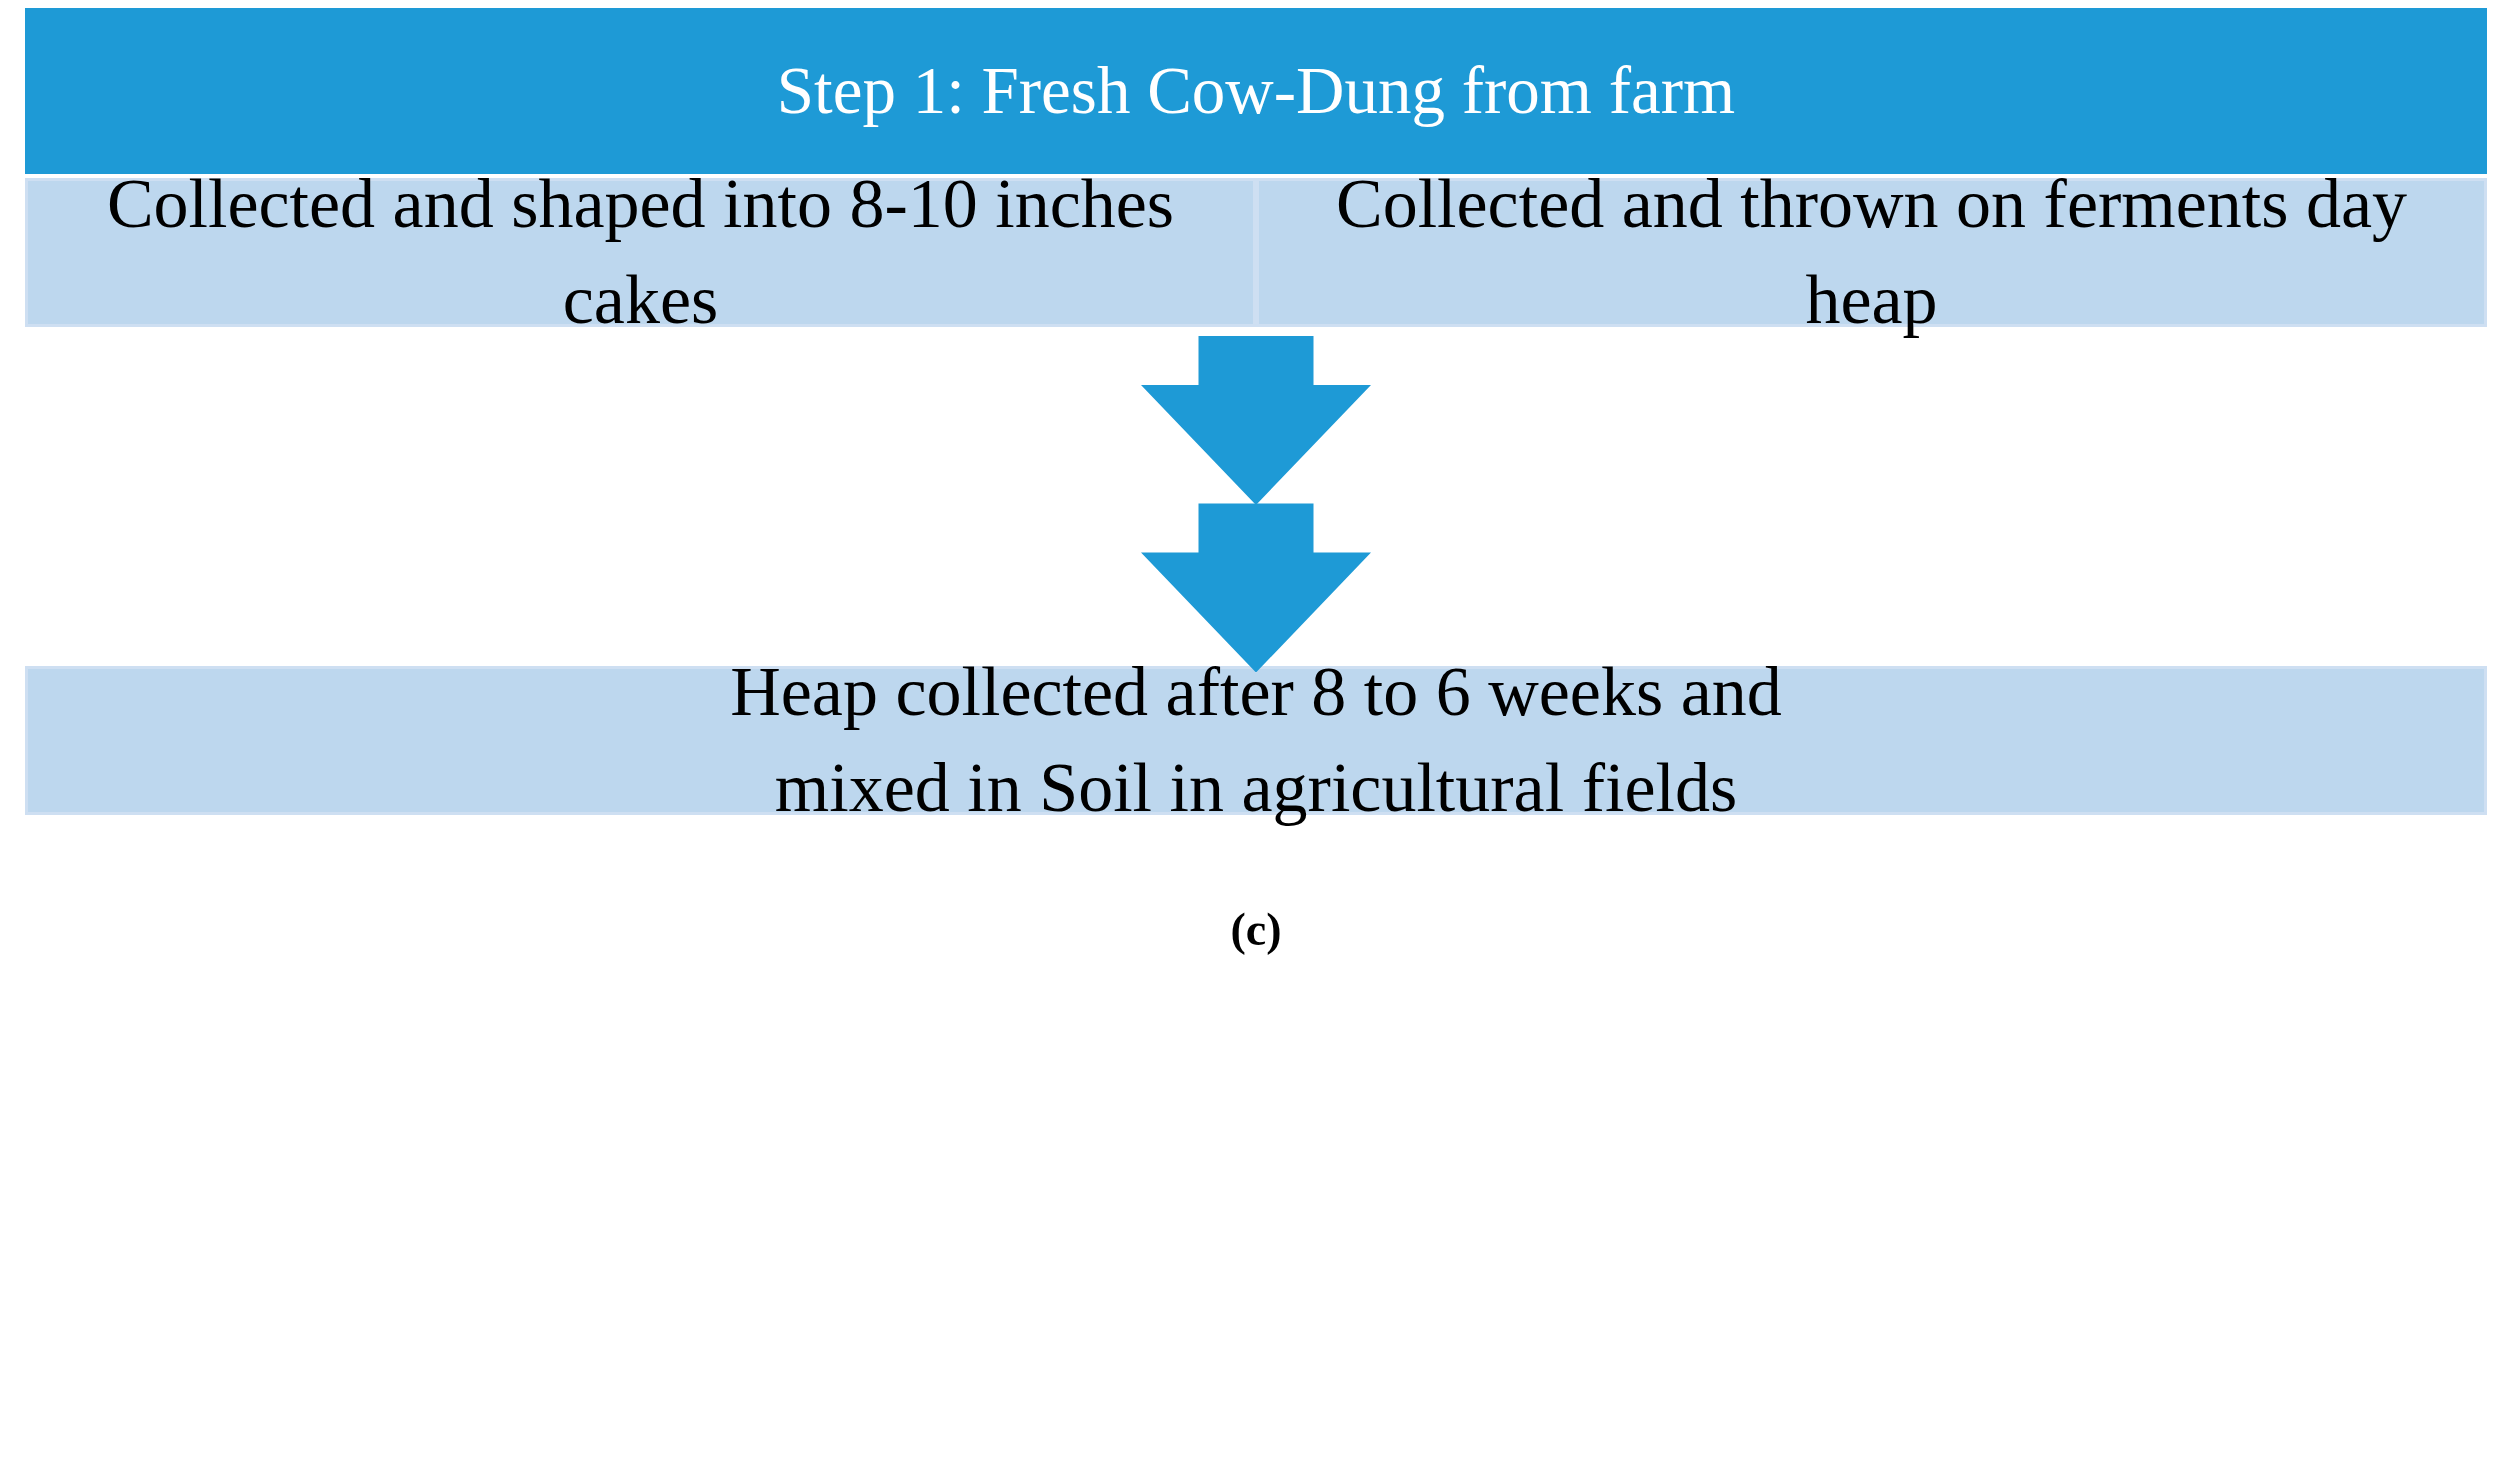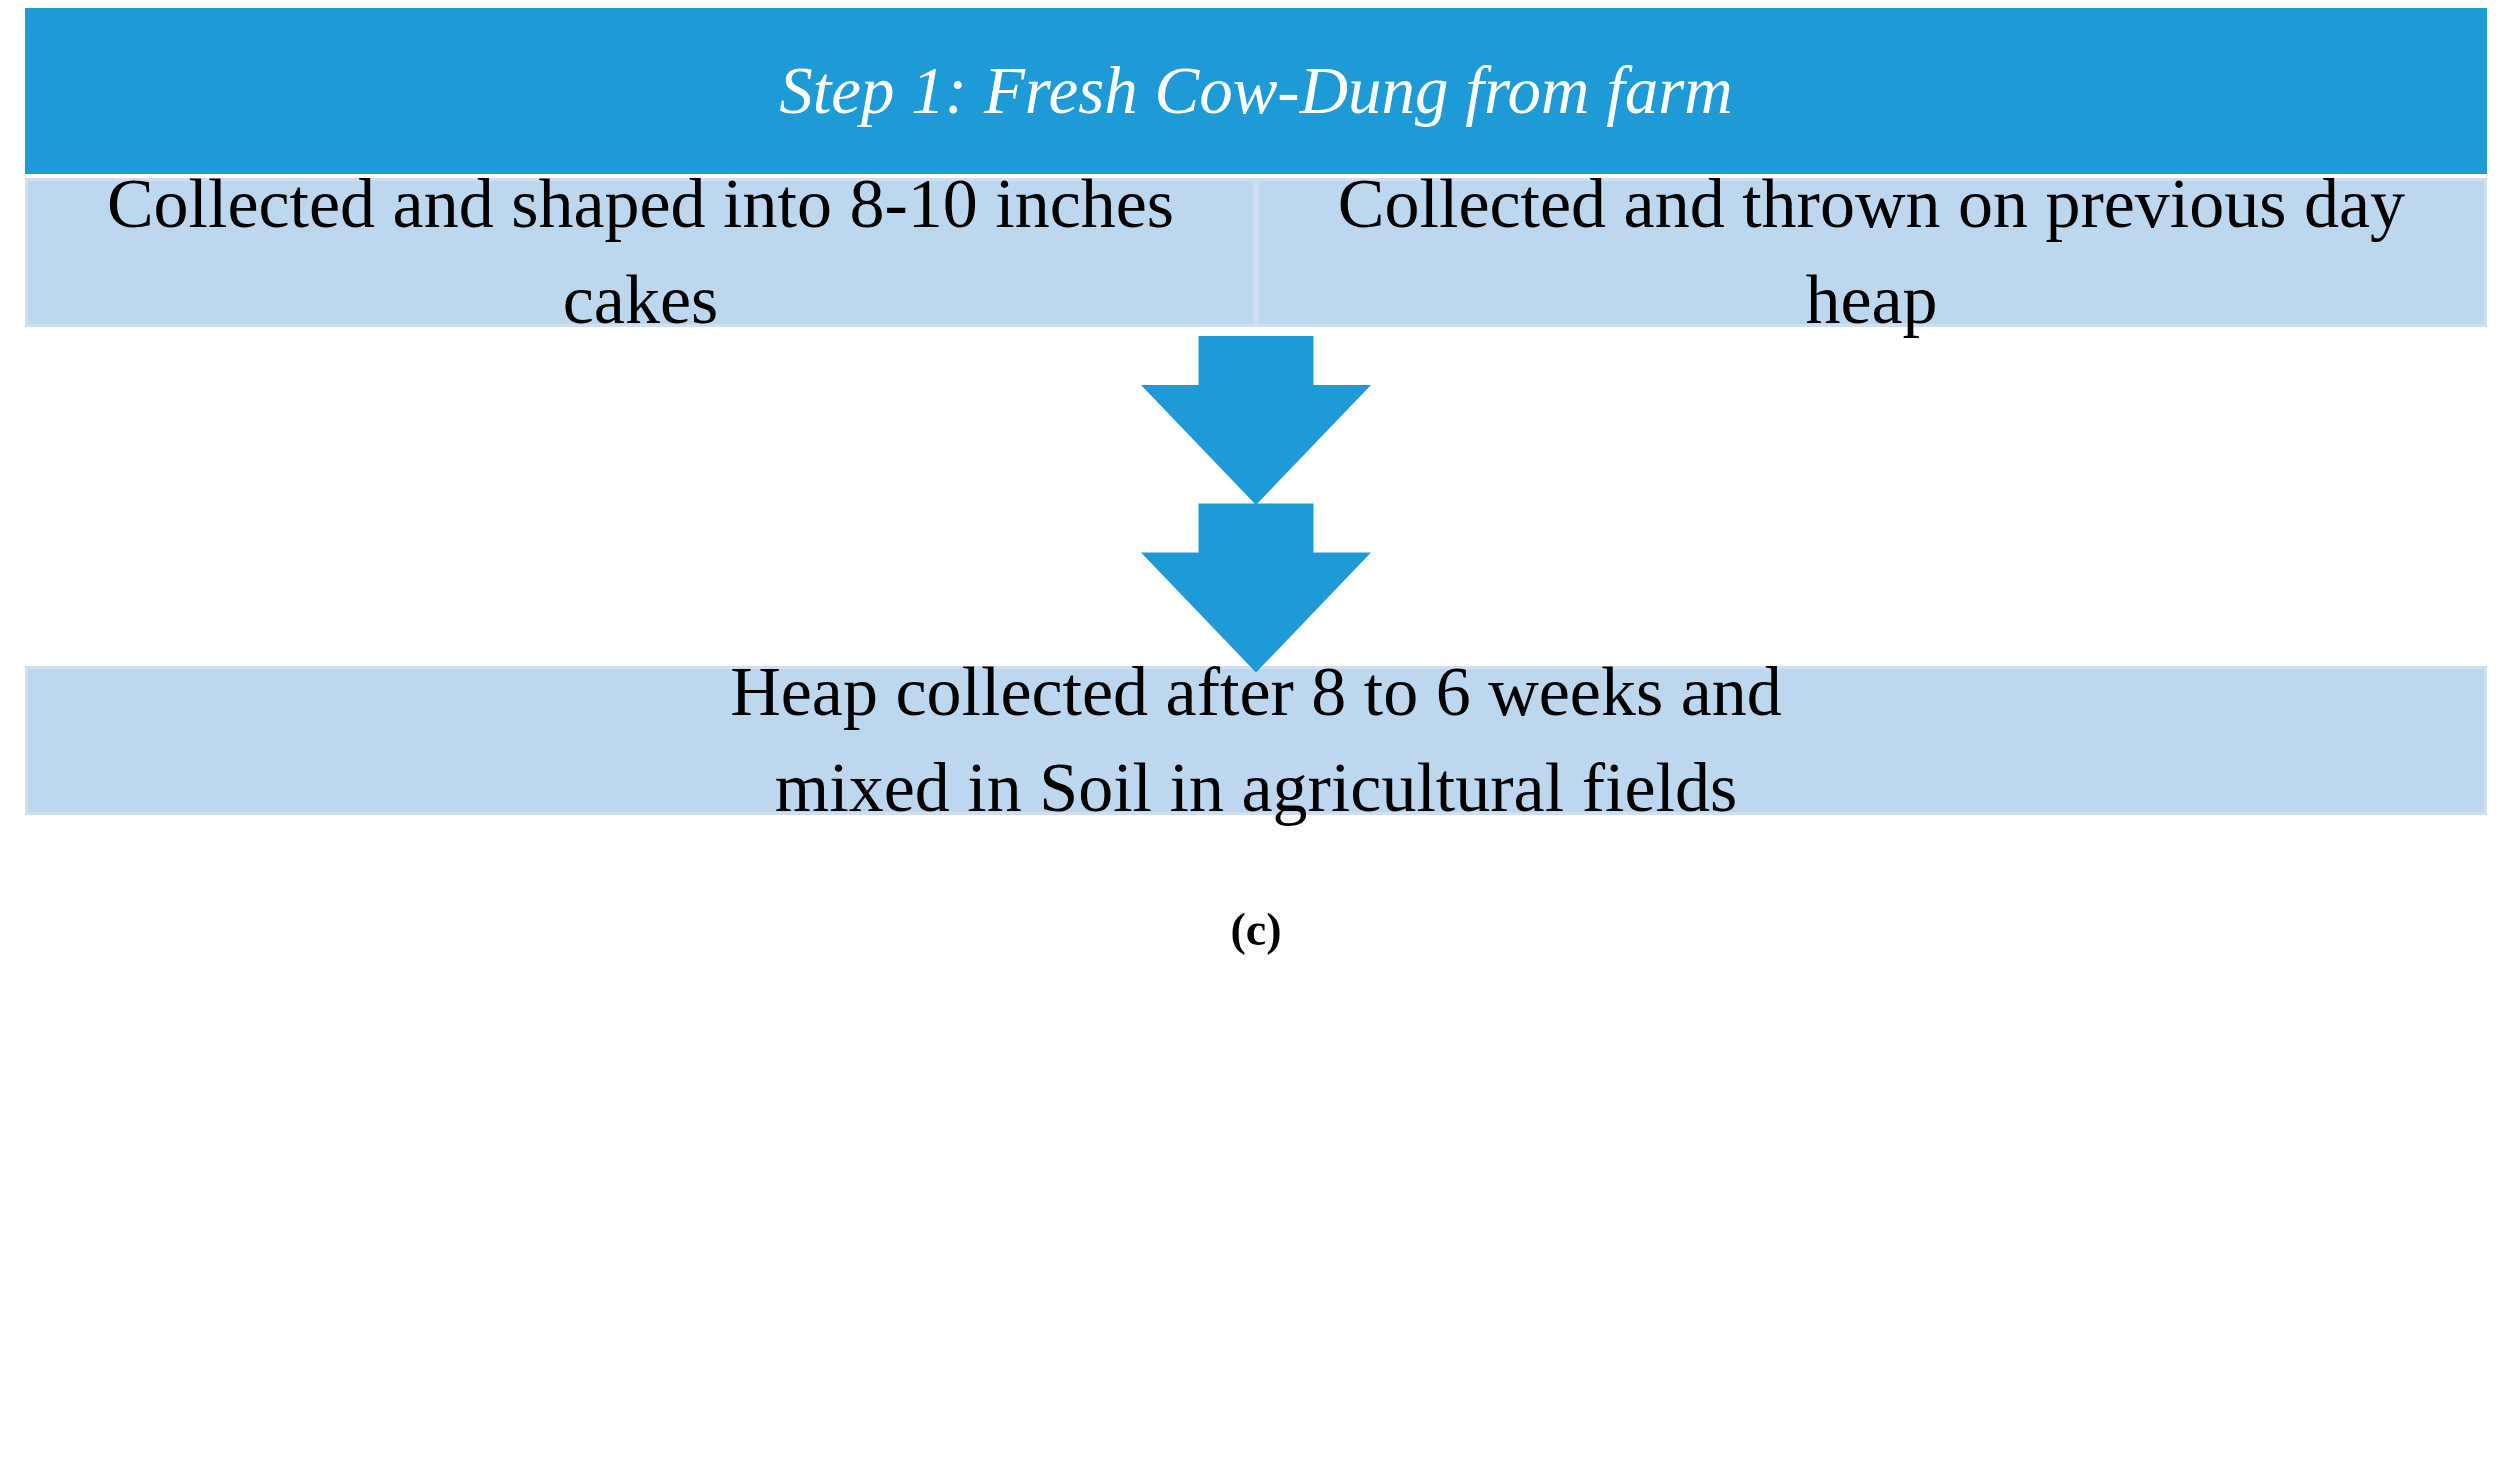--- a/index.html
+++ b/index.html
@@ -21,21 +21,20 @@
     padding:8.2px 25px 0 25px;
   }
   .step-header{
     height:166px;
     background:var(--blue);
     color:var(--header-text);
     display:flex;align-items:center;justify-content:center;
     text-align:center;
     font-size:67px;
     line-height:1.1;
-    font-style:italic;
   }
   .step-row{
     display:flex;
     margin-top:3.7px;
   }
   .cell{
     flex:1;
     height:149px;
     background:var(--cell-bg);
     border:3.7px solid var(--cell-border);
@@ -79,21 +78,21 @@
 
   <div class="step">
     <div class="step-header">
       <span>Step 1: Fresh Cow-Dung from farm</span>
     </div>
     <div class="step-row">
       <div class="cell">
         <span class="cell-text">Collected and shaped into 8-10 inches cakes</span>
       </div>
       <div class="cell">
-        <span class="cell-text">Collected and thrown on previous day heap</span>
+        <span class="cell-text">Collected and thrown on ferments day heap</span>
       </div>
     </div>
   </div>
 
   <div class="arrow-wrap">
     <div class="down-arrow"></div>
   </div>
 
 
   <div class="arrow-wrap">

